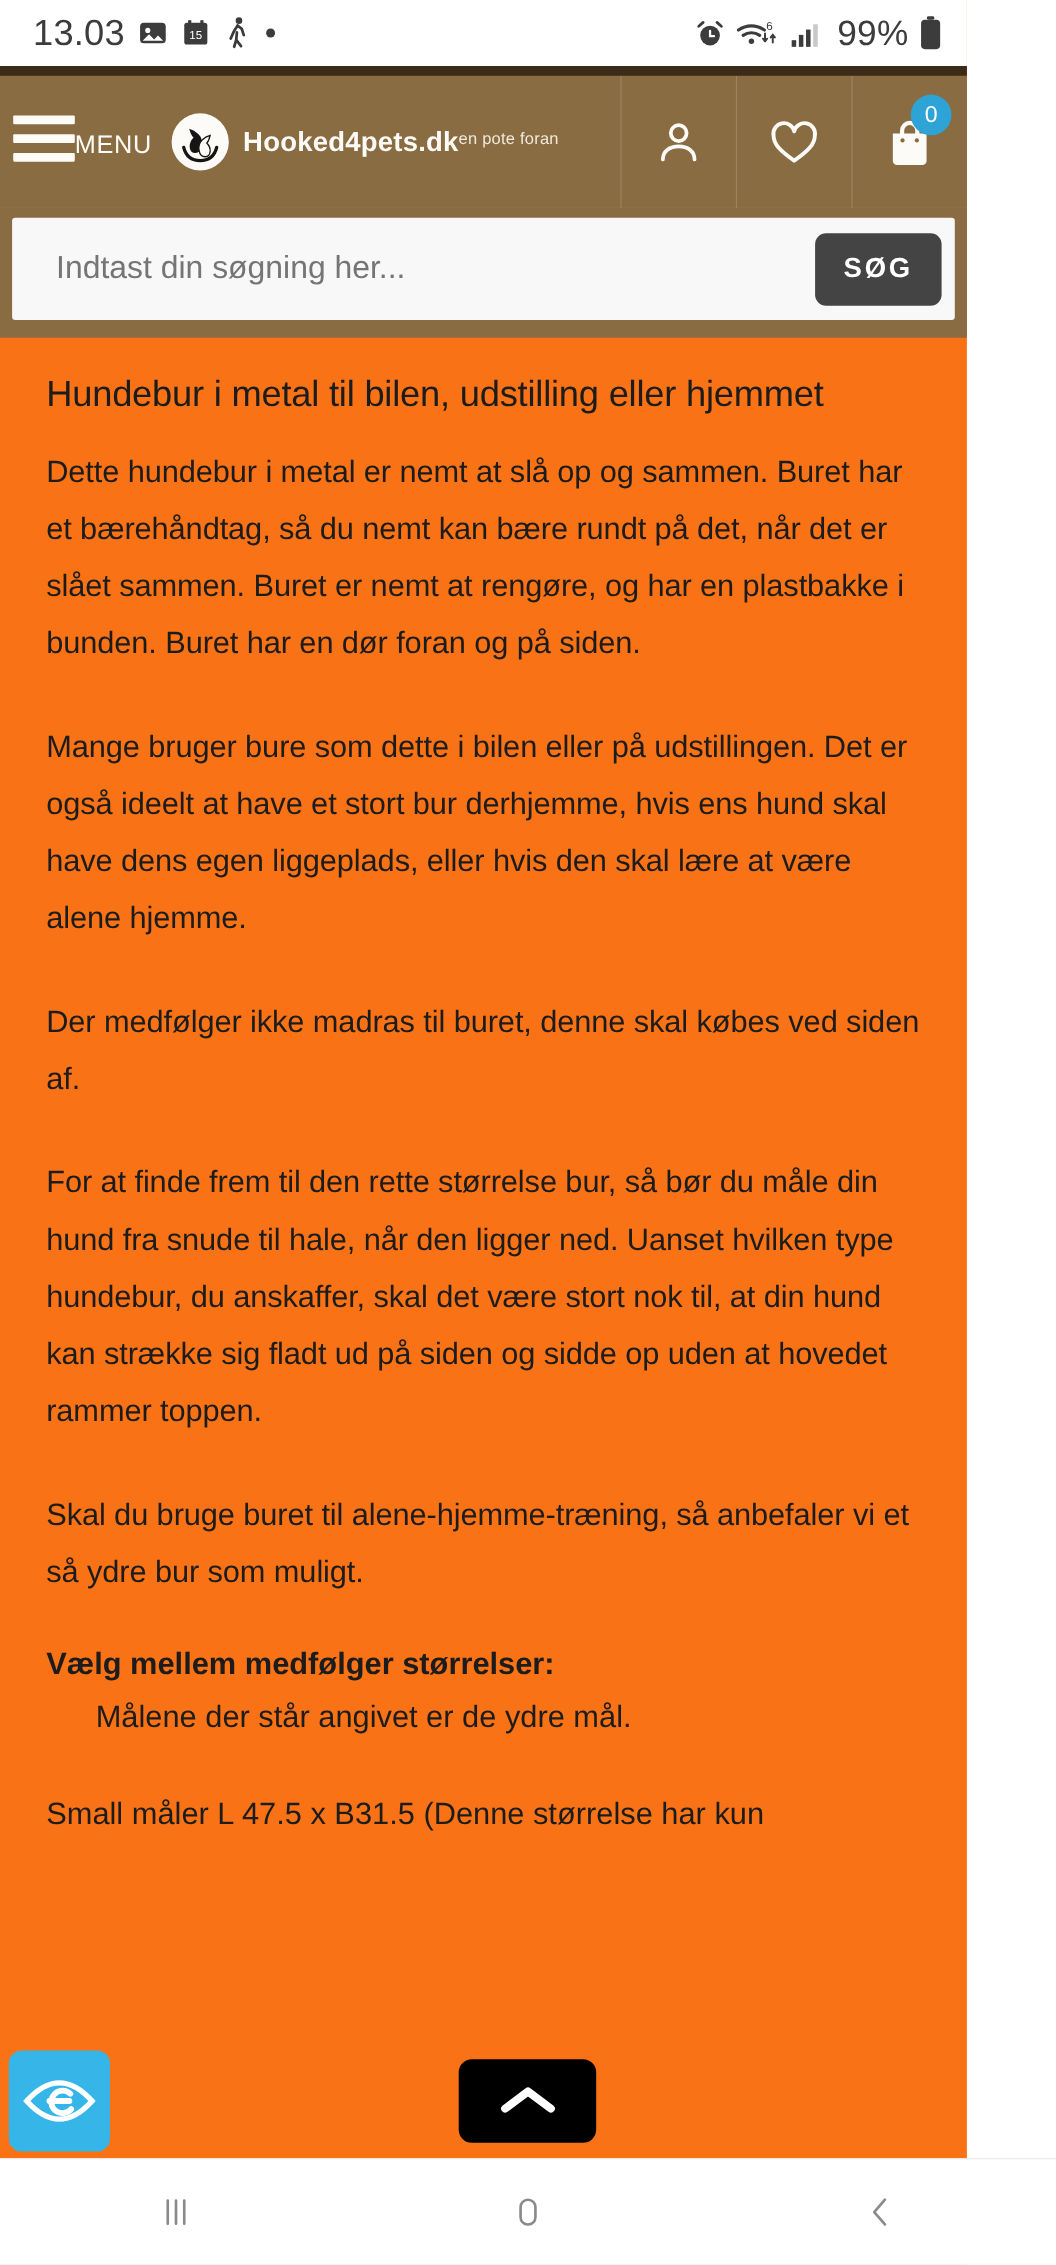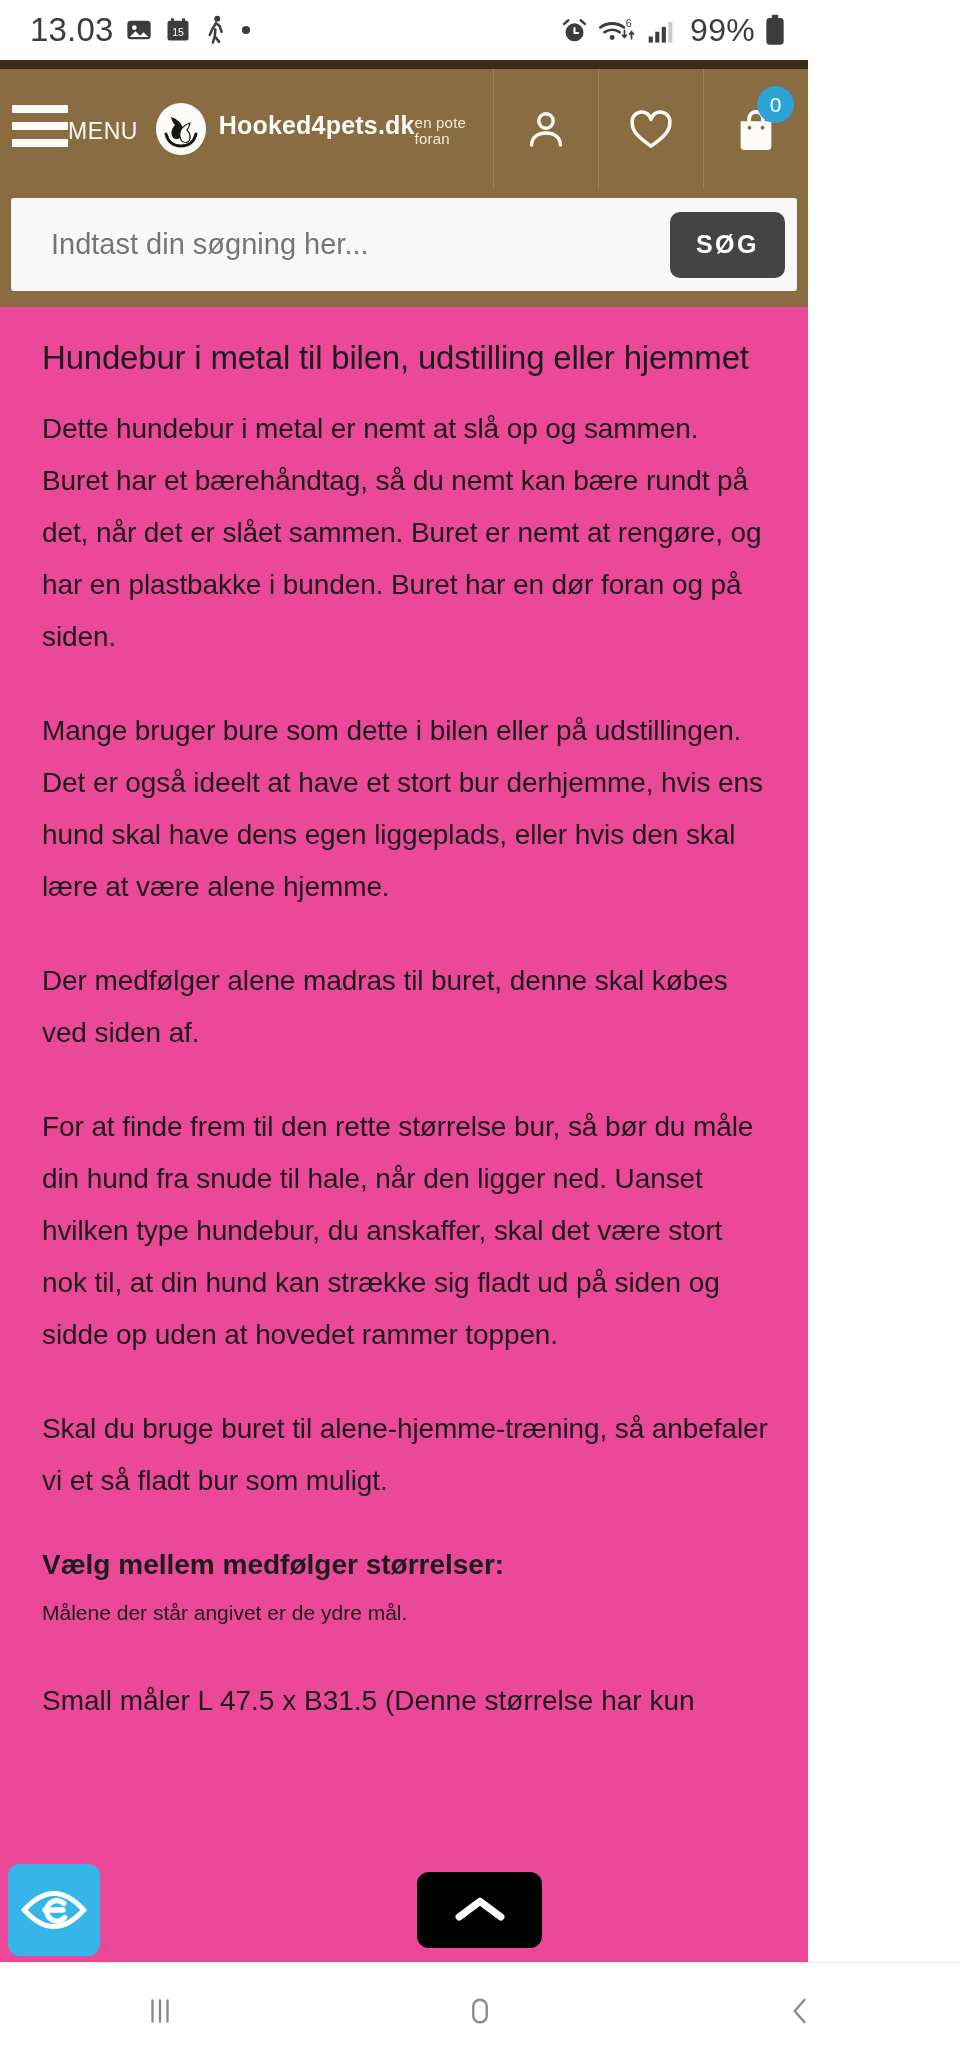--- a/index.html
+++ b/index.html
@@ -2,21 +2,21 @@
 <html><head>
 <meta charset="utf-8">
 <style>
   * { box-sizing: border-box; margin: 0; padding: 0; }
   html, body {
     width: 960px; height: 2059px;
     font-family: "Liberation Sans", sans-serif;
     background: #ffffff;
     overflow: hidden;
   }
-  .screen { position: relative; width: 808px; height: 2059px; background: #ec4899; }
+  .screen { position: relative; width: 879px; height: 2059px; background: #f97316; }
 
   
   .statusbar {
     height: 60px; width: 100%;
     display: flex; align-items: center;
     padding: 0 22px 0 30px;
     background: #ffffff;
   }
   .sb-left { display: flex; align-items: center; gap: 11px; }
   .sb-time { font-size: 33px; color: #3c3c3c; letter-spacing: .2px; }
@@ -85,21 +85,21 @@
     margin-bottom: 42px; letter-spacing: -.1px;
   }
   ul.features { list-style: none; margin: -14px 0 26px 0; padding-left: 55px; }
   ul.features li {
     font-size: 28px; line-height: 52px; color: #1c1c1c; position: relative; padding-left: 33px;
   }
   ul.features li::before {
     content: "•"; position: absolute; left: 0; top: -1px; font-size: 28px; color: #1c1c1c;
   }
   p.strong { font-size: 28px; font-weight: bold; color: #1c1c1c; margin-bottom: 6px; }
-  p.tight { font-size: 21px; line-height: 52px; color: #1c1c1c; margin-bottom: 0; }
+  p.tight { font-size: 28px; line-height: 52px; color: #1c1c1c; margin-bottom: 0; margin-left: 45px; }
   p.cut { font-size: 28px; line-height: 52px; color: #1c1c1c; margin-top: 36px; white-space: nowrap; }
   p.cut b { font-weight: normal; }
 
   
   .a11y-widget {
     position: absolute; left: 8px; top: 1864px;
     width: 92px; height: 92px; border-radius: 12px; background: #35b5e8;
     display: flex; align-items: center; justify-content: center;
   }
   .to-top {
@@ -250,23 +250,23 @@
       <button class="search-btn">SØG</button>
     </div>
   </div>
 
   <div class="content">
     <h1 class="title">Hundebur i metal til bilen, udstilling eller hjemmet</h1>
     <p class="body">Dette hundebur i metal er nemt at slå op og sammen. Buret har et bærehåndtag, så du nemt kan bære rundt på det, når det er slået sammen. Buret er nemt at rengøre, og har en plastbakke i bunden. Buret har en dør foran og på siden.</p>
     <p class="body">Mange bruger bure som dette i bilen eller på udstillingen. Det er også ideelt at have et stort bur derhjemme, hvis ens hund skal have dens egen liggeplads, eller hvis den skal lære at være alene hjemme.</p>
 
 
-    <p class="body">Der medfølger alene madras til buret, denne skal købes ved siden af.</p>
+    <p class="body">Der medfølger ikke madras til buret, denne skal købes ved siden af.</p>
     <p class="body">For at finde frem til den rette størrelse bur, så bør du måle din hund fra snude til hale, når den ligger ned. Uanset hvilken type hundebur, du anskaffer, skal det være stort nok til, at din hund kan strække sig fladt ud på siden og sidde op uden at hovedet rammer toppen.</p>
-    <p class="body">Skal du bruge buret til alene-hjemme-træning, så anbefaler vi et så fladt bur som muligt.</p>
+    <p class="body">Skal du bruge buret til alene-hjemme-træning, så anbefaler vi et så ydre bur som muligt.</p>
 
     <p class="strong">Vælg mellem medfølger størrelser:</p>
     <p class="tight">Målene der står angivet er de ydre mål.</p>
     <p class="cut"><b>Small</b><span> måler L 47.5 x B31.5                      (Denne størrelse har kun</span></p>
   </div>
 
   <div class="a11y-widget">
     <span class="ic">
       <svg width="66" height="52" viewBox="0 0 40 28">
         <path d="M2 14 q9-10 18-10 q9 0 18 10 q-9 10 -18 10 q-9 0 -18-10z" fill="none" stroke="#ffffff" stroke-width="3"></path>

